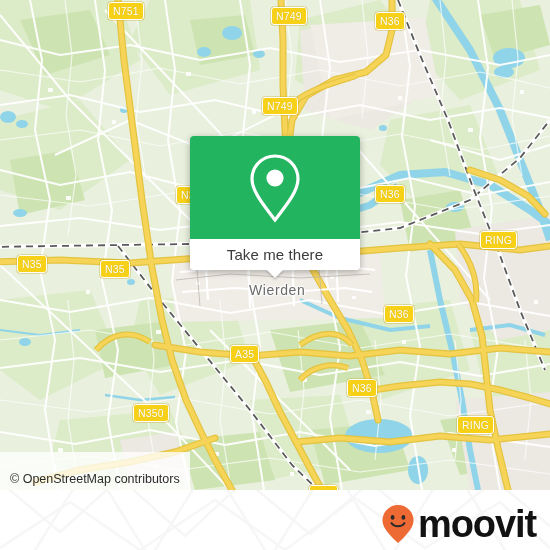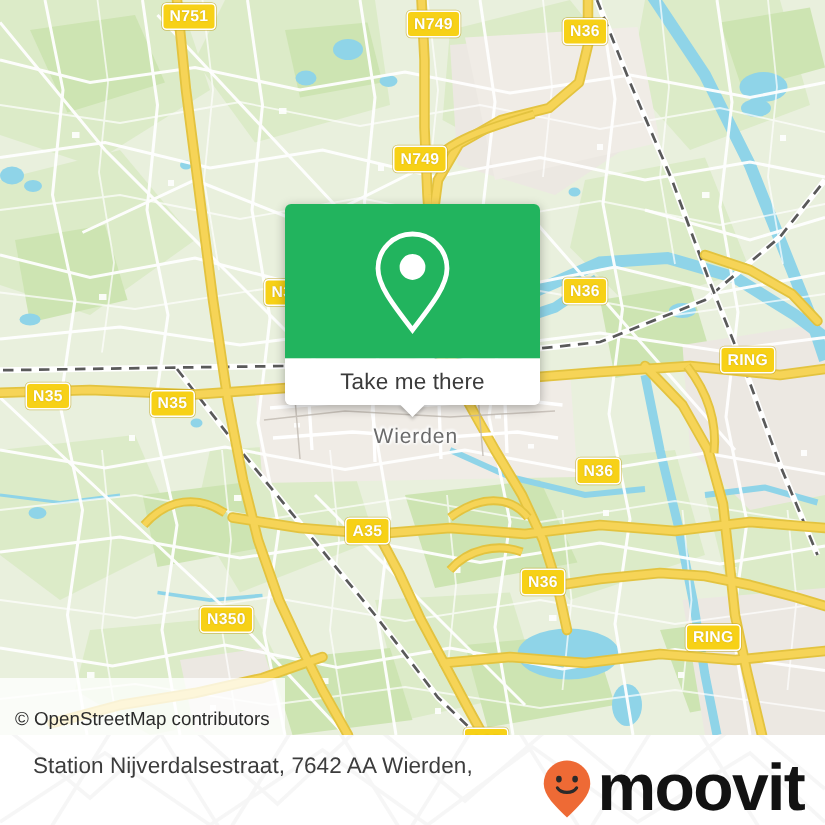--- a/index.html
+++ b/index.html
@@ -20,21 +20,21 @@
   .mapsvg { position:absolute; left:0; top:0; width:550px; height:490px; display:block; }
 
   
   .shield {
     position:absolute;
     background:#f7d117;
     border:1.5px solid #ffffff;
     border-radius:3px;
     color:#ffffff;
     font-family:"Liberation Sans", sans-serif;
-    font-weight:bold;
+    font-weight:normal;
     font-size:10.5px;
     line-height:1;
     padding:2.5px 4px 3px 4px;
     letter-spacing:0.2px;
     white-space:nowrap;
     text-shadow:0 0 1px rgba(120,95,0,.35);
     box-shadow:0 0 0 0.5px rgba(190,160,20,.6);
   }
 
   
@@ -121,21 +121,21 @@
     line-height:20px;
     color:#3c3c3c;
     letter-spacing:0.05px;
   }
   #footer-logo {
     position:absolute; right:14px; top:14px;
     display:flex; align-items:center; gap:3px;
   }
   #moovit-wordmark {
     font-family:"Liberation Sans", sans-serif;
-    font-size:44px;
+    font-size:38px;
     font-weight:bold;
     color:#121212;
     letter-spacing:-1.1px;
     line-height:1;
   }
 </style>
 </head>
 <body>
 
 <div id="root">
@@ -407,21 +407,21 @@
   <div id="footer">
     <svg id="footer-watermark" viewBox="0 0 550 96">
       <g stroke="#8a8a8a" stroke-width="2.5" fill="none">
         <path d="M 30,96 L 90,0 L 150,96 L 210,0 L 270,96 L 330,0 L 390,96 L 450,0 L 510,96"></path>
         <path d="M 0,20 L 60,70 L 120,16 L 185,74 L 245,18 L 310,72 L 370,20 L 430,70 L 495,18 L 550,64"></path>
         <path d="M 0,86 L 70,40 L 140,88 L 215,38 L 285,88 L 355,36 L 425,86 L 500,40 L 550,86"></path>
       </g>
     </svg>
 
     <div id="footer-address">
-      <span>Station Nijverdalsestraat, 7642 AA Wierden,</span><br>
+      <br>
     </div>
 
     <div id="footer-logo">
       <svg width="34" height="40" viewBox="0 0 34 40">
         <path d="M17 1 C8.4 1 1.5 7.9 1.5 16.5 C1.5 24 9 31.5 17 39 C25 31.5 32.5 24 32.5 16.5 C32.5 7.9 25.6 1 17 1 Z" fill="#ee6a35"></path>
         <ellipse cx="11.6" cy="13.4" rx="1.9" ry="2.3" fill="#2a2a2a"></ellipse>
         <ellipse cx="22.4" cy="13.4" rx="1.9" ry="2.3" fill="#2a2a2a"></ellipse>
         <path d="M 10.6 19.2 C 13.2 23.2 20.8 23.2 23.4 19.2" fill="none" stroke="#2a2a2a" stroke-width="2.1" stroke-linecap="round"></path>
       </svg>
       <span id="moovit-wordmark">moovit</span>

